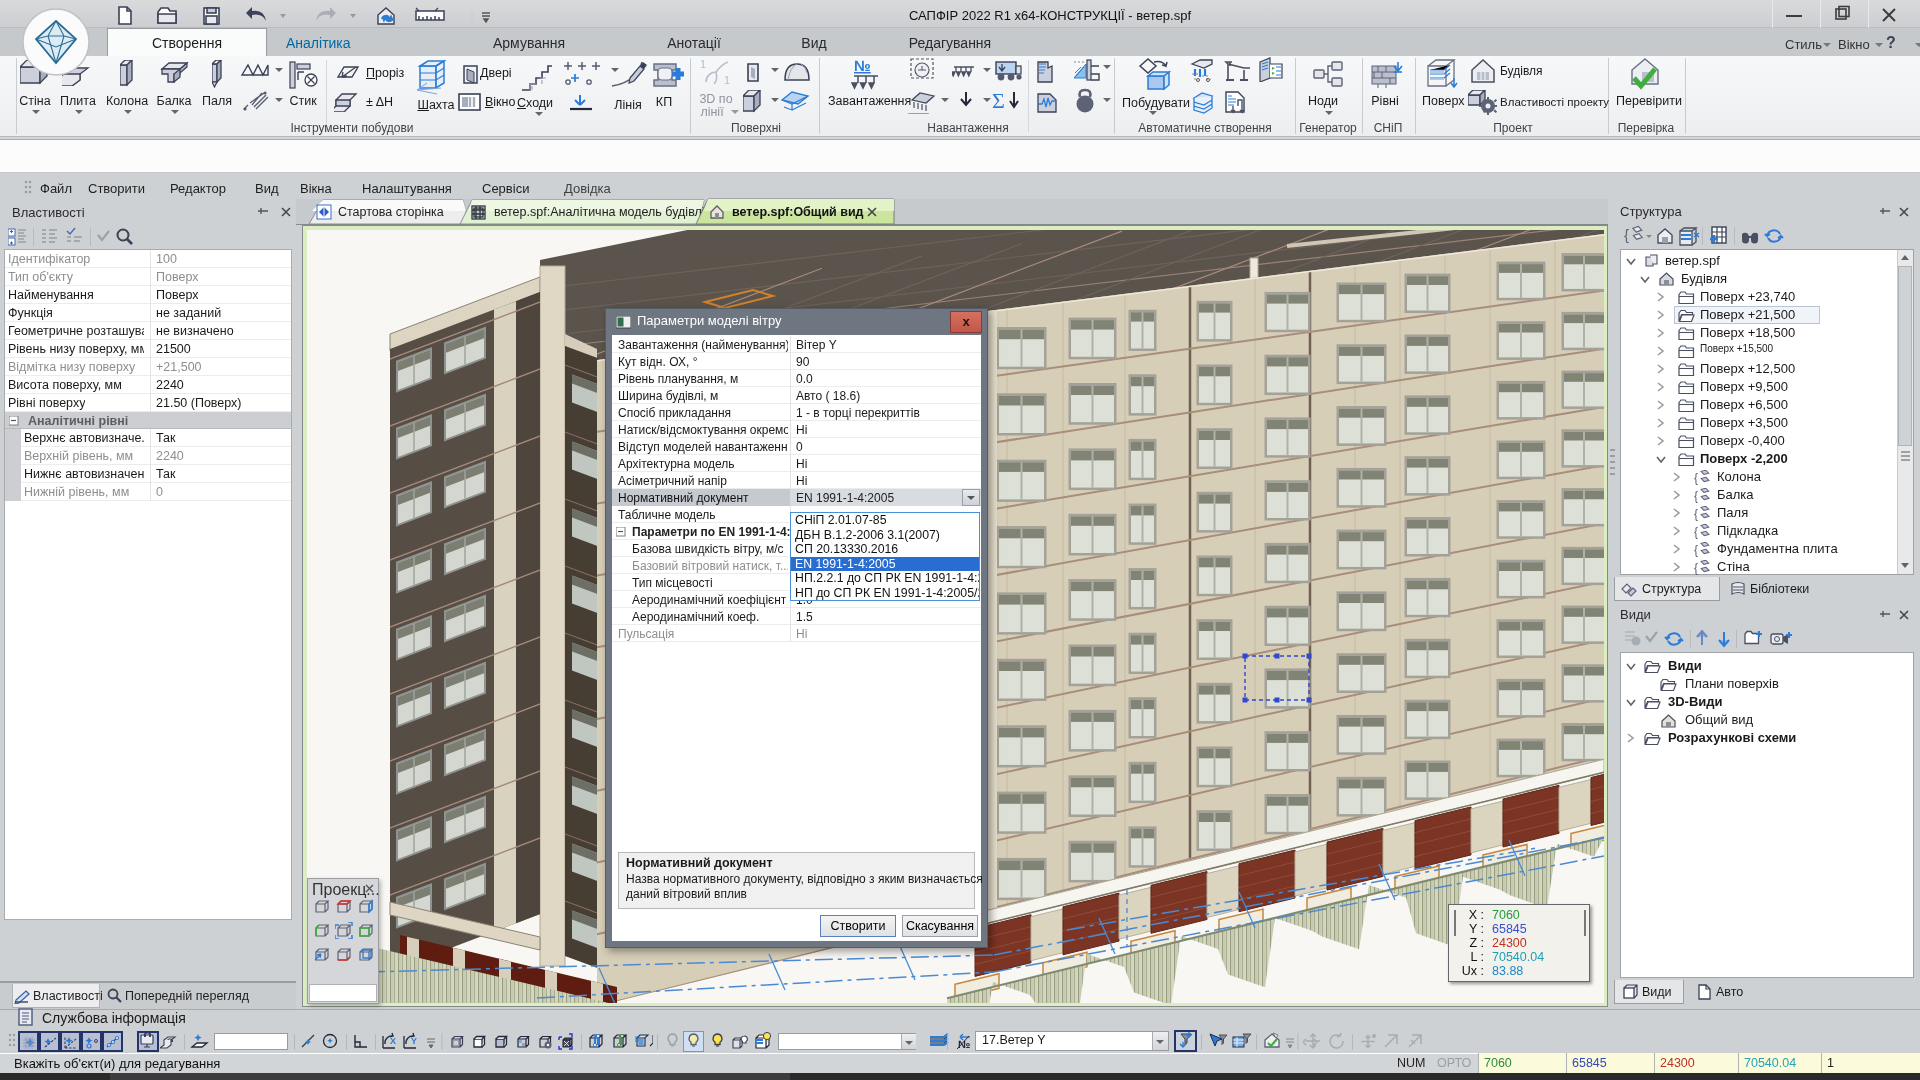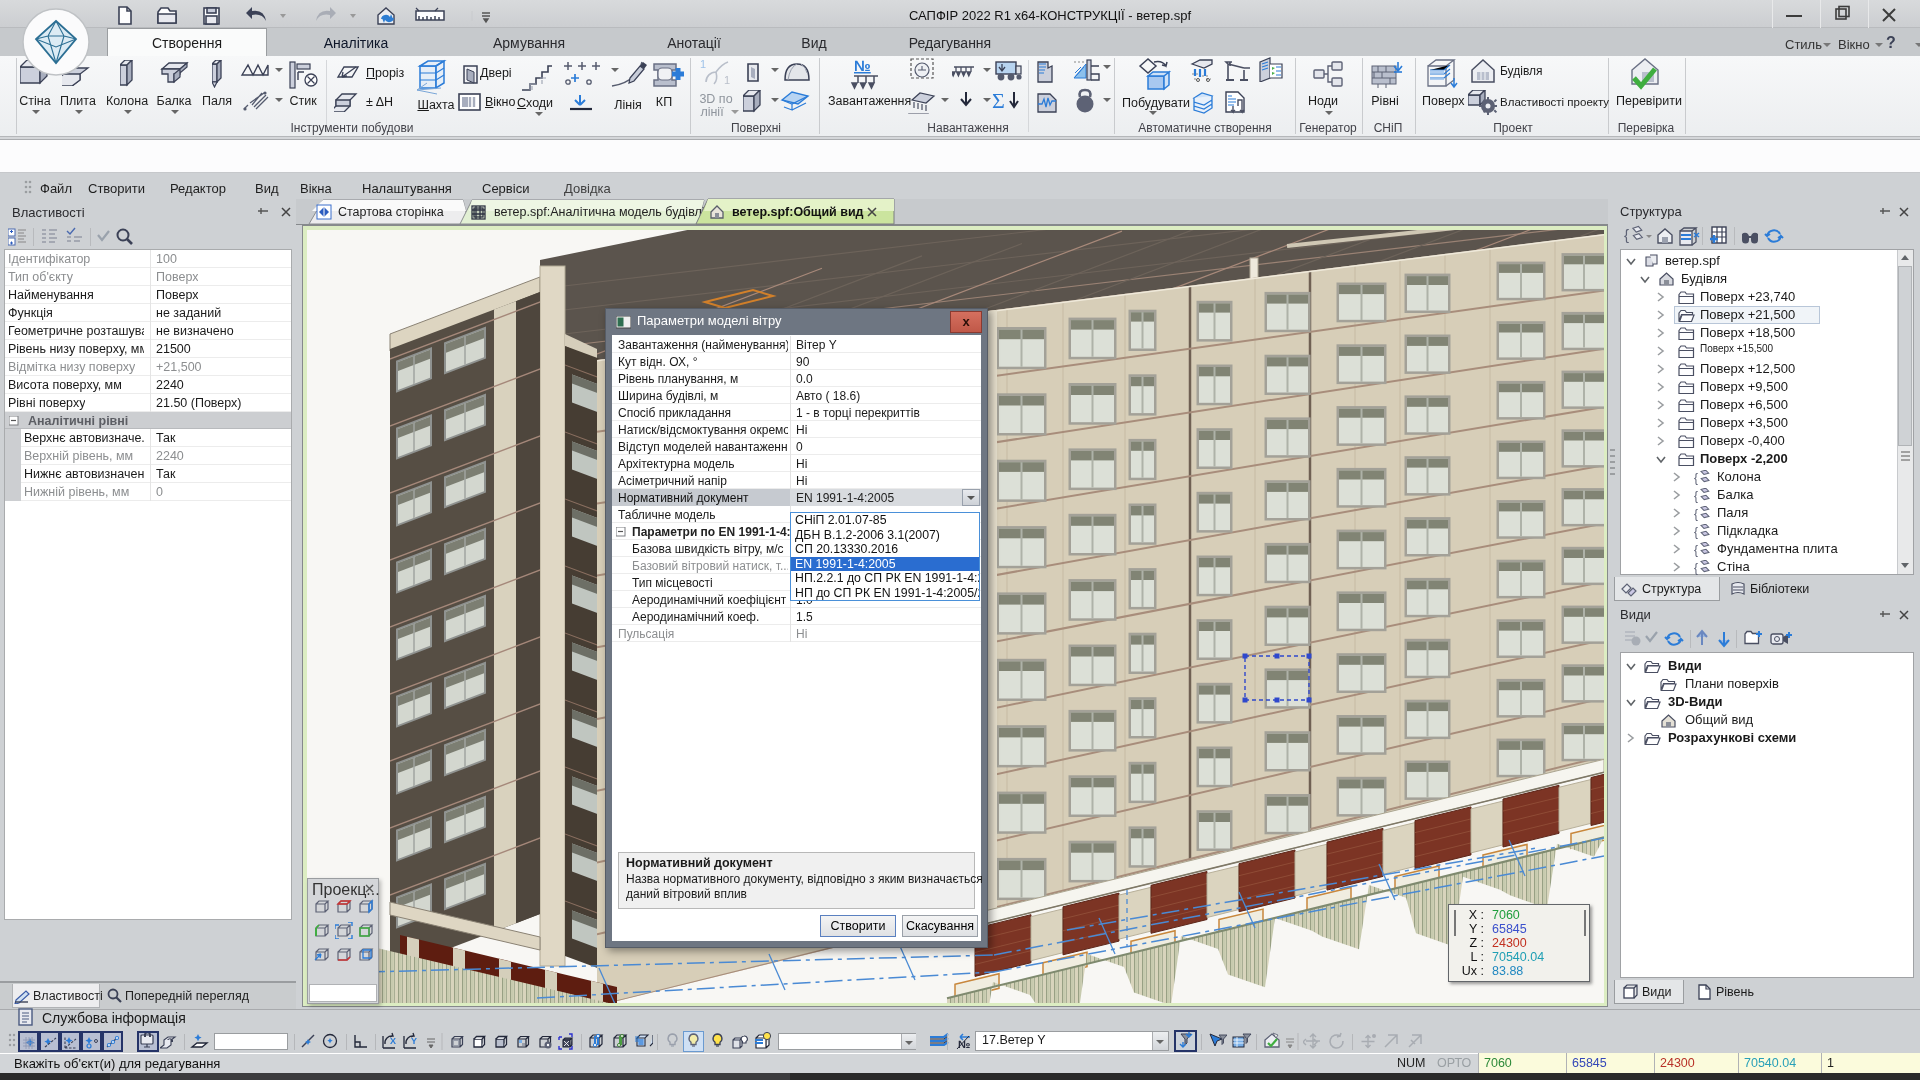--- a/index.html
+++ b/index.html
@@ -46,21 +46,21 @@
 <svg class="ab" style="left:18px;top:5px;z-index:6" width="76" height="76" viewBox="0 0 76 76">
 <circle cx="38" cy="37" r="33" fill="#fbfbfc" stroke="#bfc2c5" stroke-width="1.5"></circle>
 <g stroke="#2c6f94" stroke-width="1.8" fill="#dcebf4">
 <path d="M38 16 L58 34 L38 58 L18 34 Z"></path>
 <path d="M38 16 L46 31 L38 58 M38 16 L30 31 L38 58 M18 34 L30 31 L46 31 L58 34 M18 34 L38 42 L58 34" stroke-width="1.1" fill="none"></path>
 </g>
   </svg>
 <div class="ab " style="left:0px;top:28px;width:1920px;height:28px;background:#c6c9cc"></div>
 <div class="ab " style="left:107px;top:28px;width:160px;height:28px;background:#fafbfb;border:1px solid #9a9da0;border-bottom:none"></div>
 <div class="ab tx " style="left:0px;top:35px;left:107px;width:160px;text-align:center;font-size:14px;color:#1c1c1c">Створення</div>
-<div class="ab tx " style="left:286px;top:35px;width:140px;text-align:center;font-size:14px;color:#0f172a">Аналітика</div>
+<div class="ab tx " style="left:286px;top:35px;width:140px;text-align:left;font-size:14px;color:#0369a1">Аналітика</div>
 <div class="ab tx " style="left:459px;top:35px;width:140px;text-align:center;font-size:14px;color:#2a2a2e">Армування</div>
 <div class="ab tx " style="left:624px;top:35px;width:140px;text-align:center;font-size:14px;color:#2a2a2e">Анотації</div>
 <div class="ab tx " style="left:744px;top:35px;width:140px;text-align:center;font-size:14px;color:#2a2a2e">Вид</div>
 <div class="ab tx " style="left:880px;top:35px;width:140px;text-align:center;font-size:14px;color:#2a2a2e">Редагування</div>
 <div class="ab tx " style="left:1785px;top:37px;font-size:13px;color:#333">Стиль</div>
 <div class="ab tx " style="left:1838px;top:37px;font-size:13px;color:#333">Вікно</div>
 <svg class="ab" style="left:1823px;top:42px;" width="100" height="10" viewBox="0 0 100 10">
     <path d="M0 1 l4 4 l4 -4 z" fill="#777"></path>
     <path d="M52 1 l4 4 l4 -4 z" fill="#777"></path>
     <path d="M92 1 l4 4 l4 -4 z" fill="#777"></path>
@@ -846,21 +846,21 @@
 <div class="ab " style="left:1614px;top:980px;width:70px;height:24px;background:#e4e6e8;border:1px solid #9a9da0;border-top:none"></div>
 <svg class="ab" style="left:1620px;top:984px;" width="18" height="16" viewBox="0 0 18 16">
     <rect x="4" y="4" width="10" height="10" fill="#fff" stroke="#3b4156" stroke-width="1.3"></rect>
     <path d="M4 4 l3 -3 h10 v10 l-3 3 m3 -13 l-3 3" fill="none" stroke="#3b4156" stroke-width="1.2"></path>
   </svg>
 <div class="ab tx " style="left:1642px;top:985px;font-size:12.5px">Види</div>
 <svg class="ab" style="left:1696px;top:984px;" width="16" height="16" viewBox="0 0 16 16">
     <path d="M3 1 h7 l4 4 v10 h-11 z" fill="#fff" stroke="#3b4156" stroke-width="1.3"></path>
     <path d="M10 1 v4 h4" fill="none" stroke="#3b4156" stroke-width="1.2"></path>
   </svg>
-<div class="ab tx " style="left:1716px;top:985px;font-size:12.5px">Рівень</div>
+<div class="ab tx " style="left:1716px;top:985px;font-size:12.5px">Авто</div>
 <div class="ab " style="left:296px;top:225px;width:1312px;height:784px;background:#ced1d4"></div>
 <div class="ab " style="left:302px;top:225px;width:1306px;height:782px;background:#dcedc2;border:1px solid #86898c"></div>
 <svg class="ab" style="left:307px;top:230px;" width="1297" height="773" viewBox="0 0 1297 773">
     <rect x="0" y="0" width="1297" height="773" fill="#f8f7f4"></rect>
     <clipPath id="roofc">
       <polygon points="83,106 233,49 233,30 400,-4 1297,-4 1297,6 290,130"></polygon>
     </clipPath>
     <polygon points="83.0,106.0 233.0,49.0 233.0,30.0 400.0,-4.0 1297.0,-4.0 1297.0,6.0 290.0,130.0" fill="#5b544d" stroke="none" stroke-width="1"></polygon>
     <g clip-path="url(#roofc)">
       <line x1="240.0" y1="106.0" x2="1297.0" y2="-18.0" stroke="#6d635a" stroke-width="1.2"></line>

